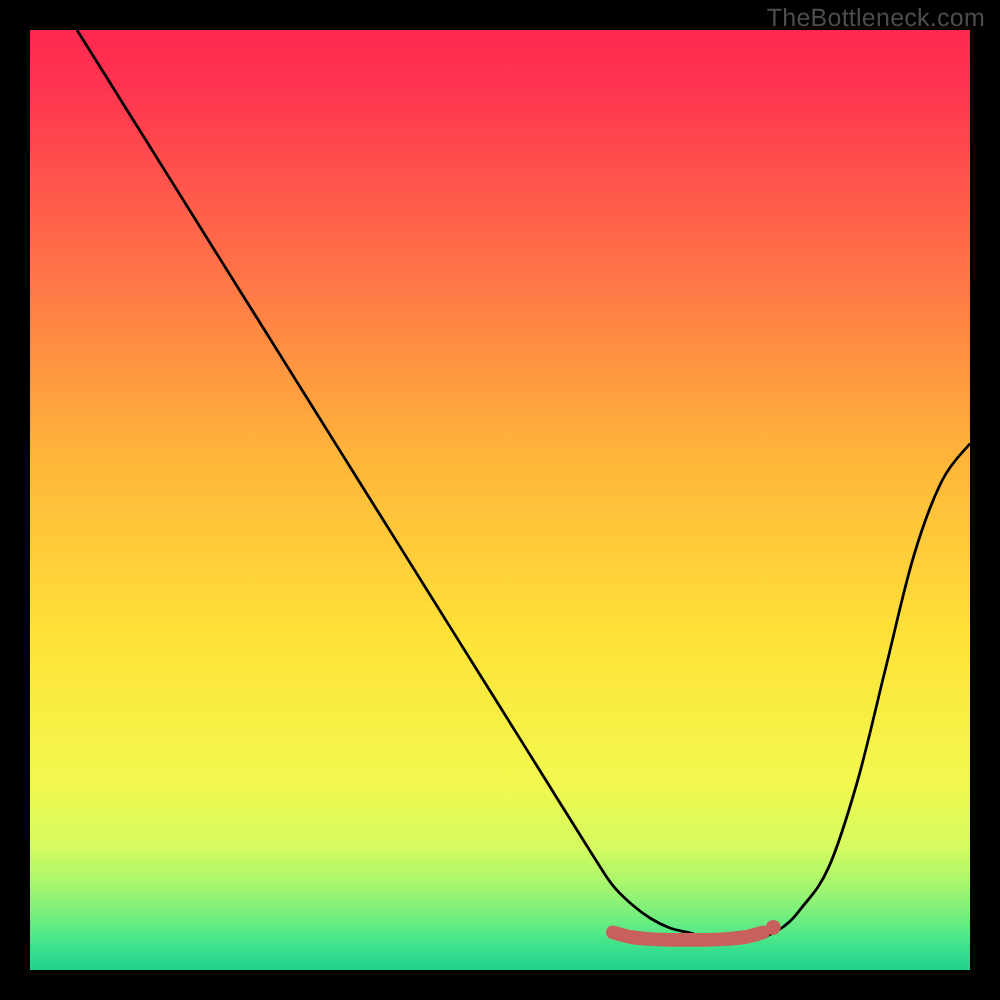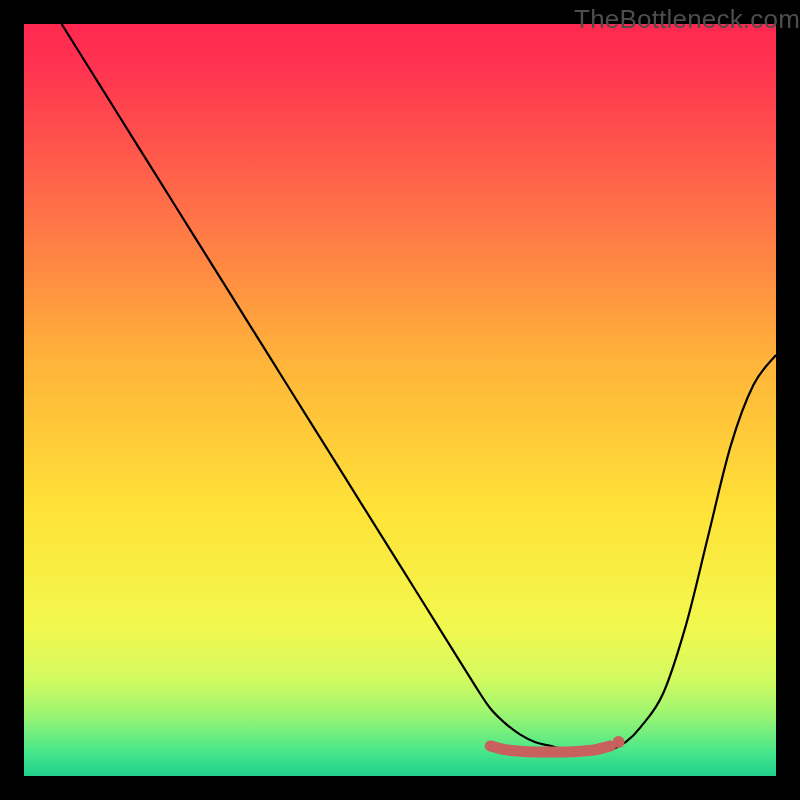--- a/index.html
+++ b/index.html
@@ -22,23 +22,23 @@
   .plot {
     position: absolute;
     left: 0;
     top: 0;
     width: 752px;
     height: 752px;
   }
   .watermark {
     position: absolute;
     top: 4px;
-    right: 0;
+    right: 12px;
     color: #4d4d4d;
-    font-size: 26px;
+    font-size: 20px;
     font-weight: 500;
     letter-spacing: 0.2px;
   }
 </style>
 </head>
 <body>
 
 <div class="frame">
   <svg class="plot" viewBox="0 0 752 752" preserveAspectRatio="none">
     <defs>

